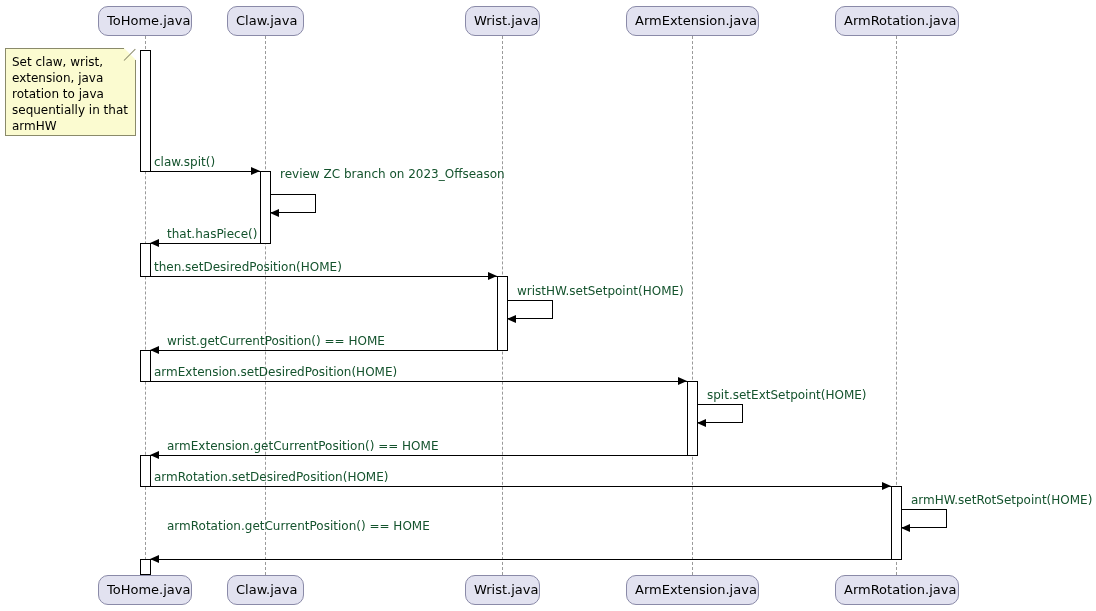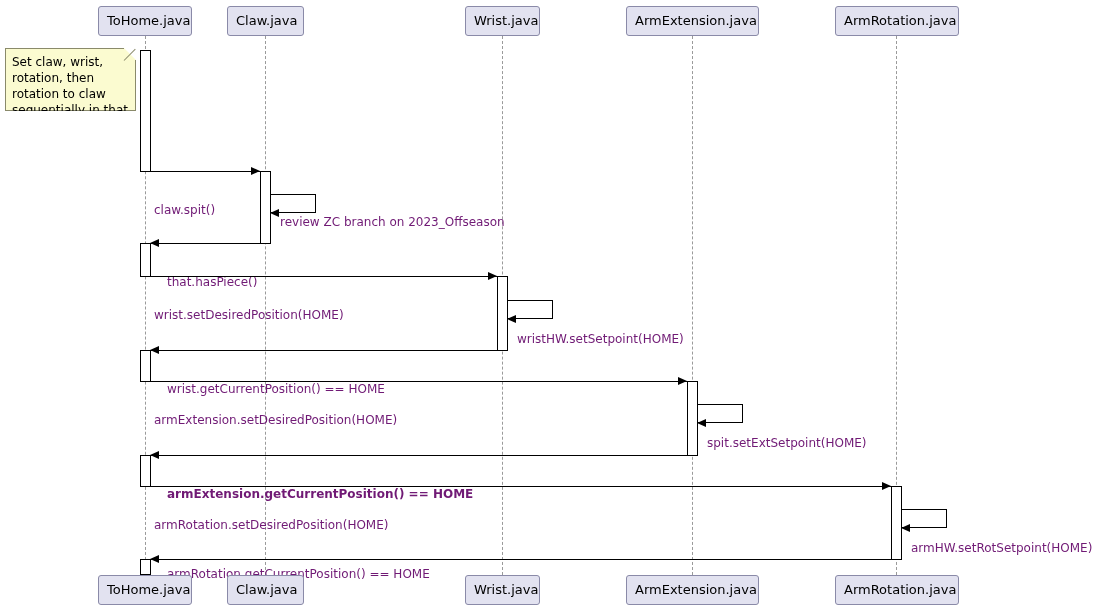--- a/index.html
+++ b/index.html
@@ -14,21 +14,21 @@
     height:611px;
     background:#ffffff;
     overflow:hidden;
   }
   
   .pbox{
     position:absolute;
     box-sizing:border-box;
     background:#E2E2F0;
     border:1px solid #8A8AA8;
-    border-radius:3px;
+    border-radius:10px;
     height:30px;
     line-height:28px;
     text-align:center;
     font-size:13px;
     color:#000000;
     white-space:nowrap;
     padding:0 8px;
   }
   
   .lifeline{
@@ -60,24 +60,23 @@
   .arrowL{
     position:absolute;
     width:0;height:0;
     border-top:4px solid transparent;
     border-bottom:4px solid transparent;
     border-right:9px solid #000000;
   }
   .msglabel{
     position:absolute;
     font-size:12px;
-    color:#701a75;
+    color:#14532d;
     white-space:nowrap;
     line-height:12px;
-    margin-top:48px;
   }
   
   .selfloop{
     position:absolute;
     box-sizing:border-box;
     border-top:1px solid #000000;
     border-right:1px solid #000000;
     border-bottom:1px solid #000000;
     border-left:0;
   }
@@ -142,21 +141,21 @@
         <div class="msglabel" style="left: 280px; top: 168px;">review ZC branch on 2023_Offseason</div>
       </div>
       <div>
         <div class="msgline" style="left: 150px; top: 243px; width: 110px;"></div>
         <div class="arrowL" style="top: 239px; left: 150px;"></div>
         <div class="msglabel" style="left: 167px; top: 228px;">that.hasPiece()</div>
       </div>
       <div>
         <div class="msgline" style="left: 150px; top: 276px; width: 347px;"></div>
         <div class="arrowR" style="top: 272px; left: 488px;"></div>
-        <div class="msglabel" style="left: 154px; top: 261px;">wrist.setDesiredPosition(HOME)</div>
+        <div class="msglabel" style="left: 154px; top: 261px;">then.setDesiredPosition(HOME)</div>
       </div>
       <div>
         <div class="selfloop" style="left: 507px; top: 300px; width: 46px; height: 19px;"></div>
         <div class="arrowL" style="left: 507px; top: 315px;"></div>
         <div class="msglabel" style="left: 517px; top: 285px;">wristHW.setSetpoint(HOME)</div>
       </div>
       <div>
         <div class="msgline" style="left: 150px; top: 350px; width: 347px;"></div>
         <div class="arrowL" style="top: 346px; left: 150px;"></div>
         <div class="msglabel" style="left: 167px; top: 335px; text-align: right;">wrist.getCurrentPosition() == HOME</div>
@@ -167,21 +166,21 @@
         <div class="msglabel" style="left: 154px; top: 366px;">armExtension.setDesiredPosition(HOME)</div>
       </div>
       <div>
         <div class="selfloop" style="left: 697px; top: 404px; width: 46px; height: 19px;"></div>
         <div class="arrowL" style="left: 697px; top: 419px;"></div>
         <div class="msglabel" style="left: 707px; top: 389px;">spit.setExtSetpoint(HOME)</div>
       </div>
       <div>
         <div class="msgline" style="left: 150px; top: 455px; width: 537px;"></div>
         <div class="arrowL" style="top: 451px; left: 150px;"></div>
-        <div class="msglabel" style="left: 167px; top: 440px; font-weight: bold;">armExtension.getCurrentPosition() == HOME</div>
+        <div class="msglabel" style="left: 167px; top: 440px;">armExtension.getCurrentPosition() == HOME</div>
       </div>
       <div>
         <div class="msgline" style="left: 150px; top: 486px; width: 741px;"></div>
         <div class="arrowR" style="top: 482px; left: 882px;"></div>
         <div class="msglabel" style="left: 154px; top: 471px;">armRotation.setDesiredPosition(HOME)</div>
       </div>
       <div>
         <div class="selfloop" style="left: 901px; top: 509px; width: 46px; height: 19px;"></div>
         <div class="arrowL" style="left: 901px; top: 524px;"></div>
         <div class="msglabel" style="left: 911px; top: 494px;">armHW.setRotSetpoint(HOME)</div>
@@ -200,23 +199,23 @@
       <div class="pbox" style="left: 835px; top: 6px; width: 124px;"><span>ArmRotation.java</span></div>
     </div>
   <div id="participants-footer">
       <div class="pbox" style="left: 98px; top: 575px; width: 94px;"><span>ToHome.java</span></div>
       <div class="pbox" style="left: 227px; top: 575px; width: 77px;"><span>Claw.java</span></div>
       <div class="pbox" style="left: 465px; top: 575px; width: 75px;"><span>Wrist.java</span></div>
       <div class="pbox" style="left: 626px; top: 575px; width: 133px;"><span>ArmExtension.java</span></div>
       <div class="pbox" style="left: 835px; top: 575px; width: 124px;"><span>ArmRotation.java</span></div>
     </div>
   <div id="note-layer">
-      <div class="note" style="left: 5px; top: 48px; width: 131px; height: 63px; clip-path: polygon(0px 0px, calc(100% - 12px) 0px, 100% 12px, 100% 100%, 0px 100%);">
+      <div class="note" style="left: 5px; top: 48px; width: 131px; height: 88px; clip-path: polygon(0px 0px, calc(100% - 12px) 0px, 100% 12px, 100% 100%, 0px 100%);">
         <span class="note-text">Set claw, wrist,</span>
-        <span class="note-text">rotation, then</span>
-        <span class="note-text">rotation to claw</span>
+        <span class="note-text">extension, java</span>
+        <span class="note-text">rotation to java</span>
         <span class="note-text">sequentially in that</span>
         <span class="note-text">armHW</span>
       </div>
       <div class="note-fold" style="left: 124px; top: 48px; border-left-width: 12px; border-top-width: 12px;"></div>
       <div class="note-fold-edge" style="left: 124px; top: 60px;"></div>
     </div>
 </div>
 
 </body></html>

